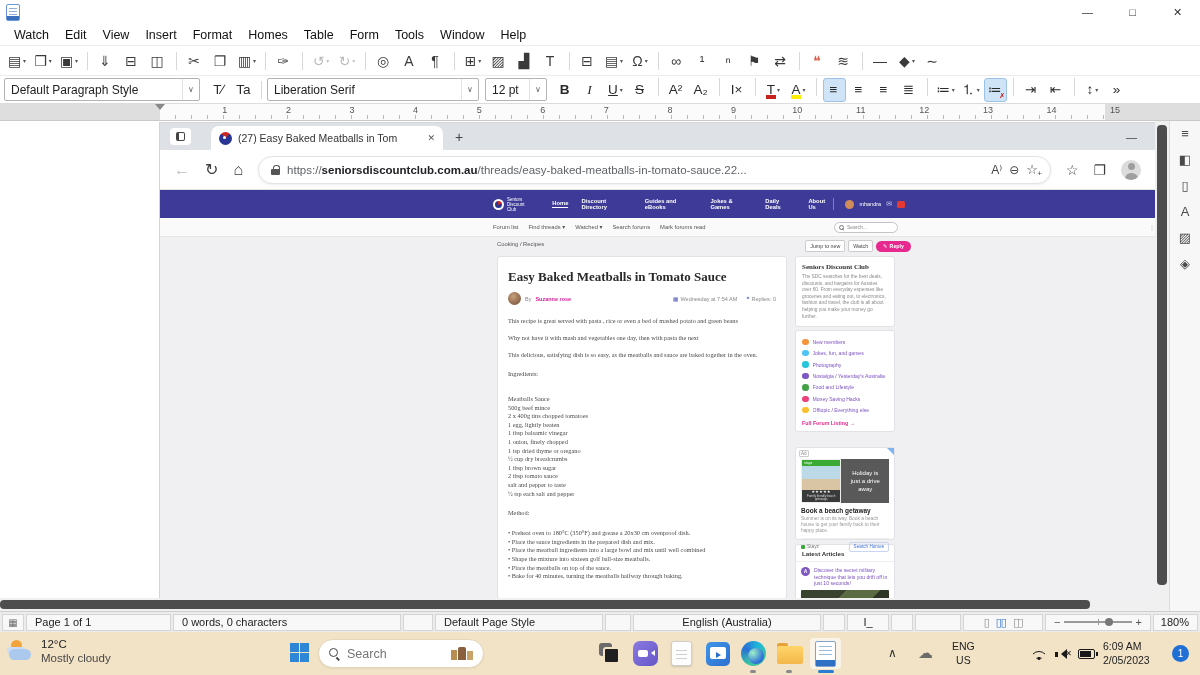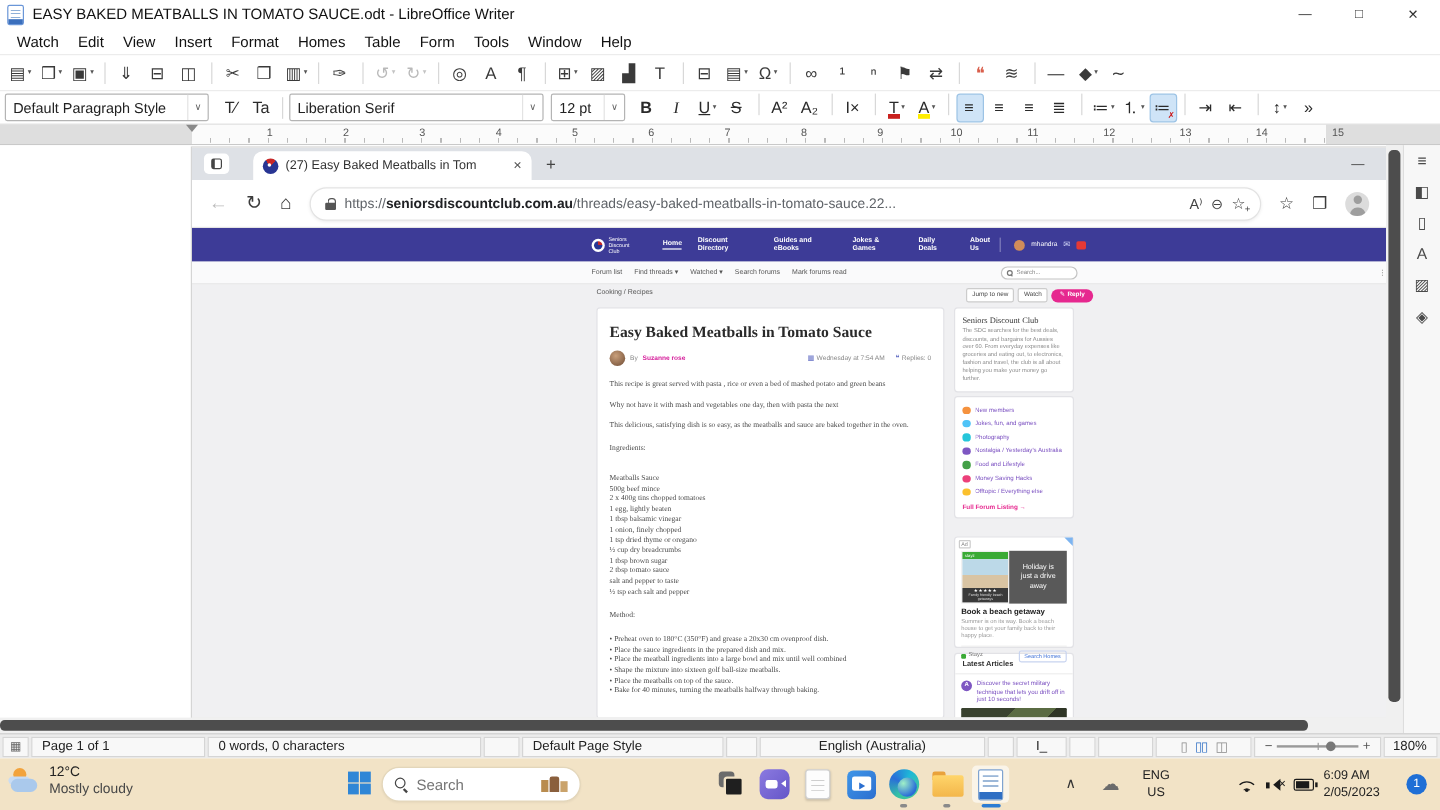--- a/index.html
+++ b/index.html
@@ -26,21 +26,21 @@
 .tbtn .g{font-size:14px;color:#3a3a3a;line-height:1}
 .tbtn .dd{font-size:6px;color:#555;margin-left:2px}
 .tbtn.sep{min-width:1px;width:1px;height:18px;background:#d8d8d8;margin:0 5px;border-radius:0}
 .tbtn.disabled{opacity:.35}
 .tbtn.accent-red .g{color:#d95f4c}
 
 #toolbar2{position:absolute;left:0;top:75px;width:1200px;height:29px;background:#fff;border-top:1px solid #ececec;border-bottom:1px solid #dcdcdc;display:flex;align-items:center;padding-left:4px}
 .combo{height:23px;border:1px solid #b4b4b4;border-radius:2px;background:#fff;display:flex;align-items:center;margin-right:6px}
 .combo .cval{font-size:12px;color:#222;padding:0 6px;flex:1;white-space:nowrap;overflow:hidden}
 .combo .carr{width:17px;height:100%;display:flex;align-items:center;justify-content:center;font-size:8px;color:#666;border-left:1px solid #e3e3e3}
-#style-combo{width:170px}#font-combo{width:212px}#size-combo{width:62px}
+#style-combo{width:196px}#font-combo{width:212px}#size-combo{width:62px}
 .fbtn{height:24px;min-width:23px;display:flex;align-items:center;justify-content:center;position:relative;margin:0 1px;border-radius:3px}
 .fbtn .g{font-size:13.5px;color:#2a2a2a;line-height:1}
 .fbtn.bold .g{font-weight:bold}
 .fbtn.ital .g{font-style:italic;font-family:"Liberation Serif",serif}
 .fbtn.und .g{text-decoration:underline}
 .fbtn.strike .g{text-decoration:line-through}
 .fbtn .dd{font-size:6px;color:#555;margin-left:2px}
 .fbtn .bar{position:absolute;left:4px;right:9px;bottom:3px;height:3.5px;background:var(--bar,transparent)}
 .fbtn .badge{position:absolute;right:1px;bottom:1px;font-size:7px;color:#cc1111;font-weight:bold}
 .fbtn.sep{min-width:1px;width:1px;height:18px;background:#d8d8d8;margin:0 5px;border-radius:0}
@@ -138,21 +138,21 @@
 #post p{margin-bottom:8px}
 #post .lbl{margin-top:10px;margin-bottom:0}
 #post ul{list-style:none;margin-top:17px}
 #post ul.method{margin-top:12px}
 #post li{line-height:8.6px}
 #post ul.method li::before{content:"• "}
 
 #sitecol{width:100px;display:flex;flex-direction:column}
 .scard{background:#fff;border:1px solid #e2e2e6;border-radius:3px}
 #aboutcard{padding:6px}
-#aboutcard .h{font-family:"Liberation Serif","DejaVu Serif",serif;font-size:7px;font-weight:normal;color:#333;margin-bottom:3px}
+#aboutcard .h{font-family:"Liberation Serif","DejaVu Serif",serif;font-size:7px;font-weight:bold;color:#333;margin-bottom:3px}
 #aboutcard .t{font-size:4.8px;color:#8a8a8a;line-height:6.6px}
 #forumcard{margin-top:3px;padding:5px 4px 5px 6px}
 .frow{display:flex;align-items:center;gap:4px;height:11.4px}
 .fdot{width:6.5px;height:6.5px;border-radius:50%;flex:none}
 .flabel{font-size:5.1px;color:#7a4fc0;white-space:nowrap;overflow:hidden}
 #fulllist{font-size:5.3px;color:#e6288f;margin-top:4px;font-weight:bold}
 #adcard{margin-top:15px;padding:5px;position:relative;height:93px}
 #adbadge{position:absolute;left:3px;top:2px;font-size:4.5px;color:#888;border:1px solid #ccc;border-radius:1px;padding:0 1px;background:#fff;z-index:2}
 #adcorner{position:absolute;right:0;top:0;width:0;height:0;border-left:7px solid transparent;border-top:7px solid #7db4f0}
 #adimg{display:flex;height:44px;margin-top:6px}
@@ -247,21 +247,20 @@
 .bat::before{content:"";position:absolute;right:-4px;top:2px;width:2px;height:3.5px;background:#1a1a1a}
 .bat::after{content:"";position:absolute;left:1px;top:1px;bottom:1px;width:70%;background:#1a1a1a}
 #clock{position:absolute;left:1103px;top:7px;width:62px;text-align:left;font-size:10.5px;color:#222;line-height:14px}
 #nbadge{position:absolute;left:1172px;top:13px;width:17px;height:17px;border-radius:50%;background:#1f6fd6;color:#fff;font-size:10px;display:flex;align-items:center;justify-content:center}
 </style>
 </head>
 <body>
 
 <div id="titlebar">
   <span class="appico"></span>
-  <span class="ttl">EASY BAKED MEATBALLS IN TOMATO SAUCE.odt - LibreOffice Writer</span>
   <span class="wctrl" id="win-min">—</span>
   <span class="wctrl" id="win-max">□</span>
   <span class="wctrl" id="win-close">✕</span>
 </div>
 
 <div id="menubar">
   <span>Watch</span>
     <span>Edit</span>
     <span>View</span>
     <span>Insert</span>

